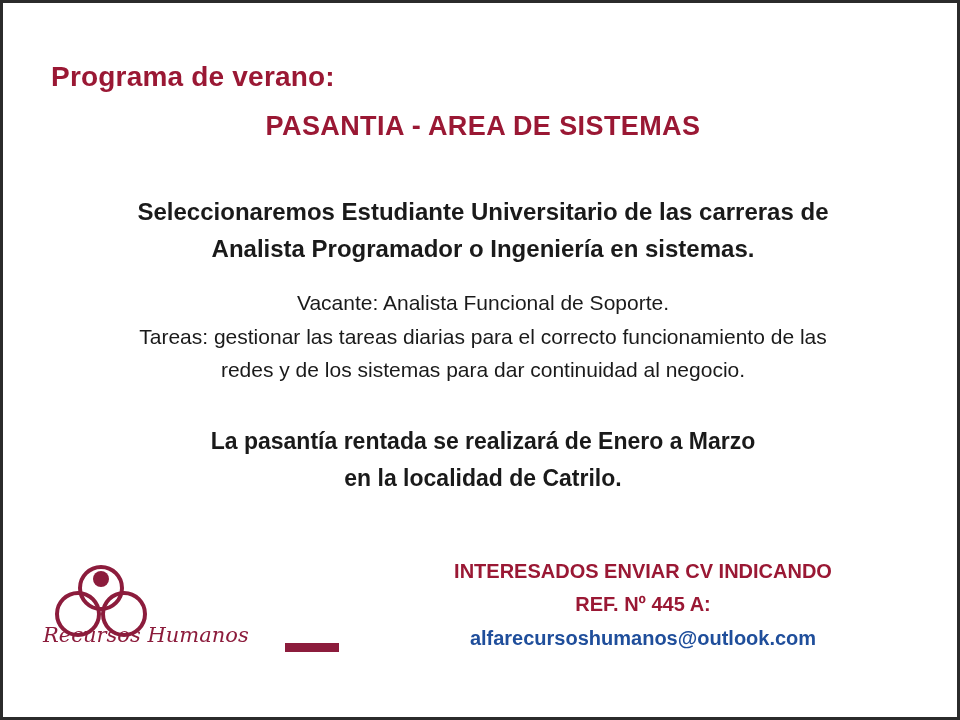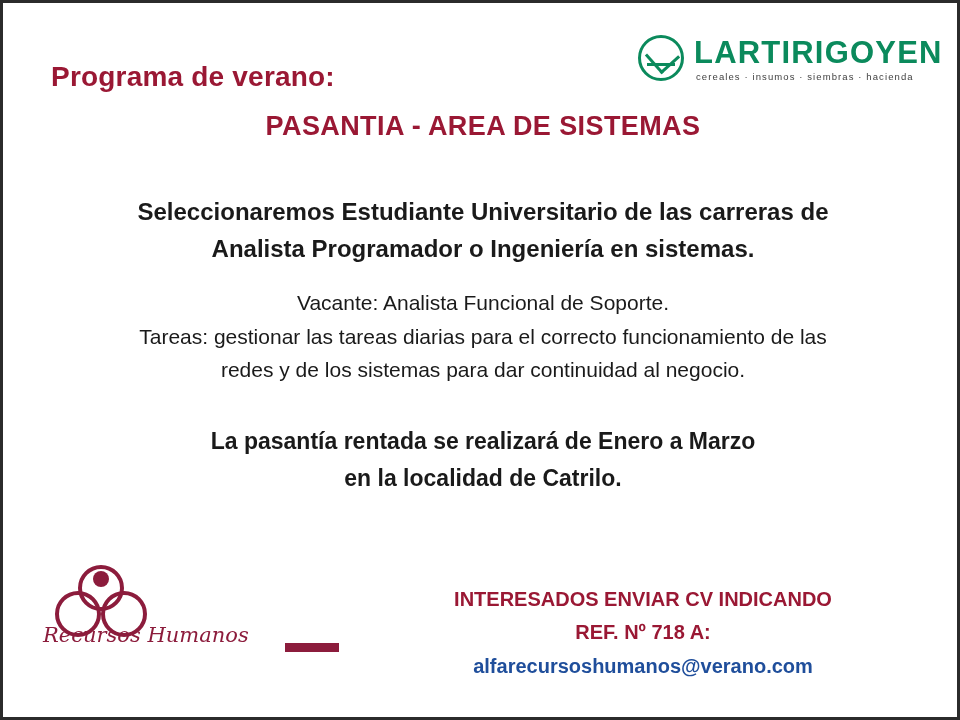--- a/index.html
+++ b/index.html
@@ -144,21 +144,20 @@
     line-height: 1.6;
   }
 
   
   .contact {
     position: absolute;
     top: 552px;
     left: 360px;
     width: 560px;
     text-align: center;
-    margin-top: 28px;
   }
   .contact-line {
     font-size: 20px;
     font-weight: bold;
     color: #9a1834;
     line-height: 1.65;
   }
   .contact-email {
     margin-top: 6px;
     font-size: 20px;
@@ -232,28 +231,20 @@
   }
 </style>
 </head>
 <body>
 
 <div id="poster">
 
   <div class="header-row">
     <div class="program-title">Programa de verano:</div>
 
-    <div class="lg-logo">
-      <div class="lg-mark">
-        <span class="tick"></span>
-        <span class="bar"></span>
-      </div>
-      <div class="lg-name">LARTIRIGOYEN</div>
-      <div class="lg-sub">cereales · insumos · siembras · hacienda</div>
-    </div>
   </div>
 
   <div class="headline">PASANTIA  -  AREA DE SISTEMAS</div>
 
   <div class="lead">
     <div>Seleccionaremos Estudiante Universitario de las carreras de</div>
     <div>Analista Programador o Ingeniería en sistemas.</div>
   </div>
 
   <div class="detail">
@@ -273,17 +264,17 @@
       <span class="ring left"></span>
       <span class="ring right"></span>
       <span class="head"></span>
     </div>
     <div class="alfa-sub">Recursos Humanos</div>
     <div class="alfa-rule"></div>
   </div>
 
   <div class="contact">
     <div class="contact-line">INTERESADOS ENVIAR CV INDICANDO</div>
-    <div class="contact-line">REF. Nº 718 A:</div>
-    <div class="contact-email">alfarecursoshumanos@verano.com</div>
+    <div class="contact-line">REF. Nº 445 A:</div>
+    <div class="contact-email">alfarecursoshumanos@outlook.com</div>
   </div>
 
 </div>
 
 </body></html>

